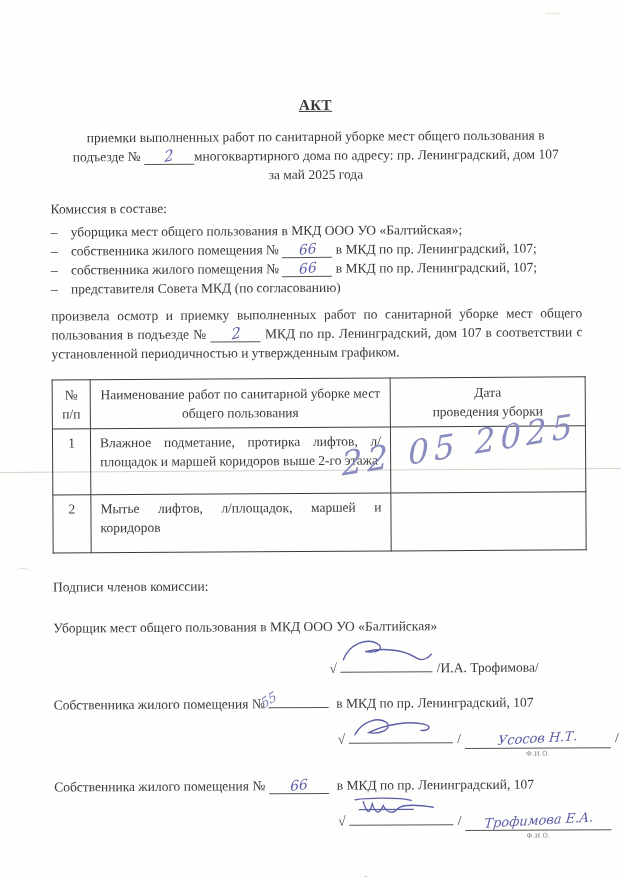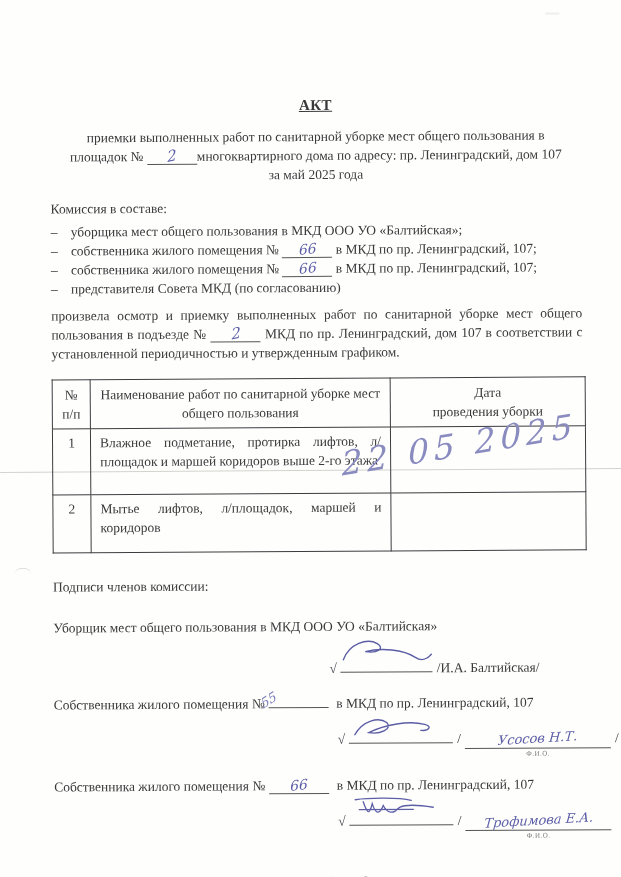--- a/index.html
+++ b/index.html
@@ -96,21 +96,21 @@
   <div class="artifact-arc"></div>
   <div class="artifact-dash"></div>
 
   <div class="content">
 
     <h1 class="title"><span>АКТ</span></h1>
 
     <div class="intro">
       <div class="intro-line">приемки выполненных работ по санитарной уборке мест общего пользования в</div>
       <div class="intro-line">
-        <span>площадок №</span>
+        <span>подъезде №</span>
         <span class="blank"><span class="hand hand-2">2</span></span><span>многоквартирного дома по адресу: пр. Ленинградский, дом 107</span>
       </div>
       <div class="intro-line">за май 2025 года</div>
     </div>
 
     <div class="commission-label">Комиссия в составе:</div>
 
     <div class="commission-list">
       <div class="li">
         <span class="marker">–</span>
@@ -176,21 +176,21 @@
     <div class="sig-section-label">Подписи членов комиссии:</div>
 
     <div class="cleaner-label">Уборщик мест общего пользования в МКД ООО УО «Балтийская»</div>
 
     <div class="sig-row sig1">
       <svg class="scribble" style="left:10px;top:-22px" width="96" height="30" viewBox="0 0 96 30">
         <path d="M4 24 C10 8 28 2 38 8 C46 13 38 18 26 16 C42 12 64 14 76 22 C82 26 88 24 92 19" fill="none" stroke="#5c5ea6" stroke-width="1.4" stroke-linecap="round"></path>
       </svg>
       <span class="check">√</span>
       <span class="blank"></span>
-      <span>/И.А. Балтийская/</span>
+      <span>/И.А. Трофимова/</span>
     </div>
 
     <div class="owner-line">
       <span>Собственника жилого помещения №</span><span class="blank"><span class="hand hand-55">55</span></span>
       <span>в МКД по пр. Ленинградский, 107</span>
     </div>
 
     <div class="sig-row sig-pair">
       <span class="check">√</span>
       <span class="blank blank-sig">

